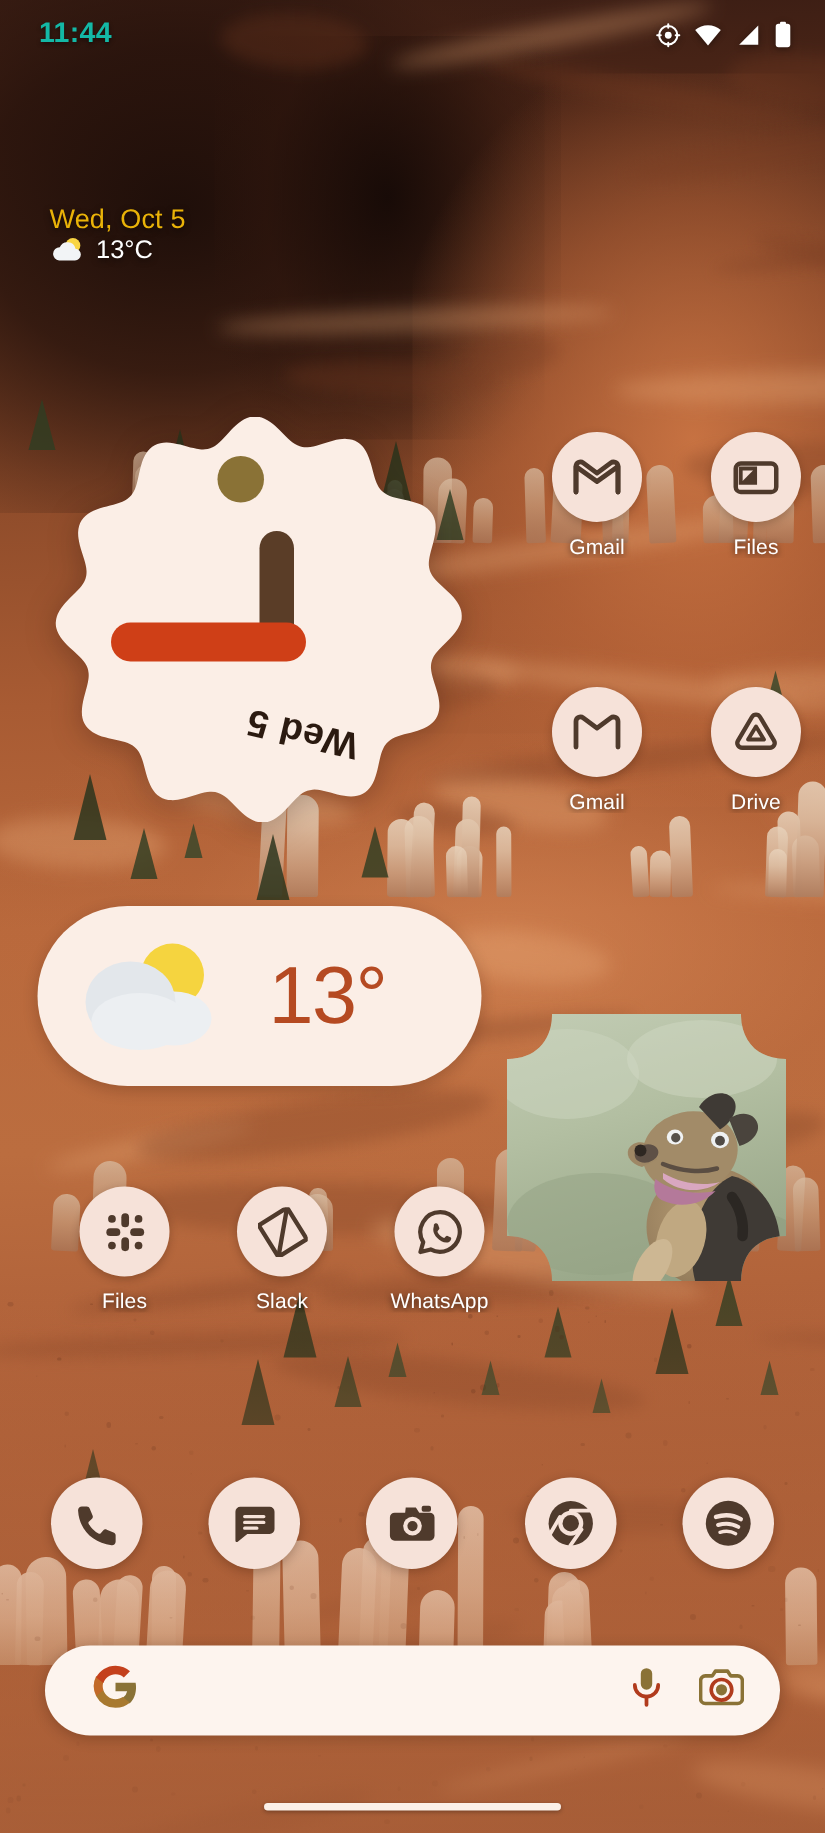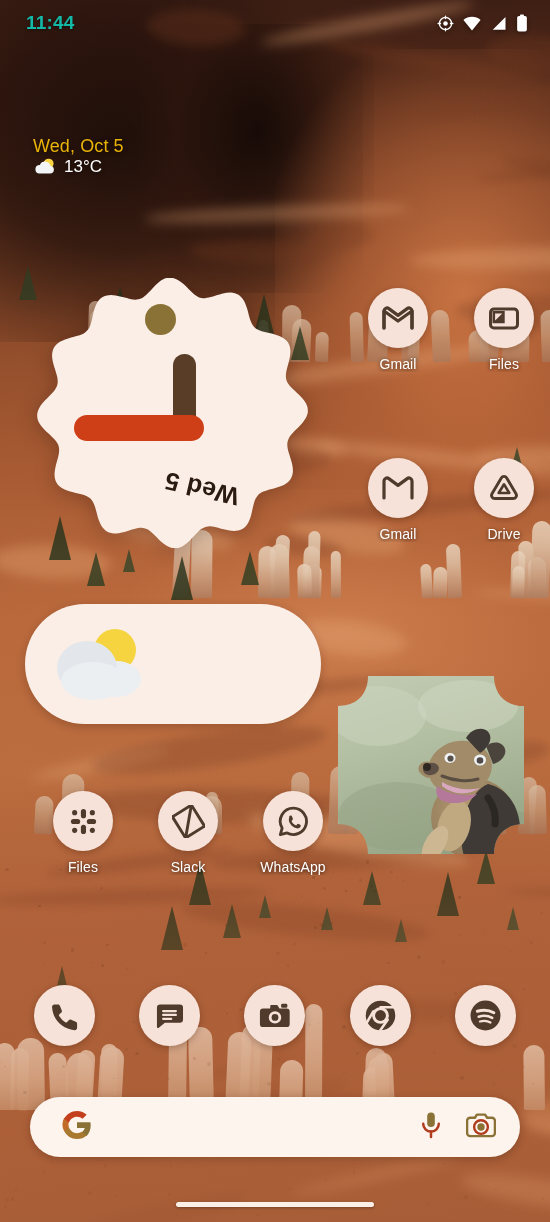--- a/index.html
+++ b/index.html
@@ -552,20 +552,21 @@
 
 <div id="weather-widget">
   <span>
     <svg width="104" height="78" viewBox="0 0 104 78">
       <circle cx="62" cy="27" r="21" fill="#f5d43f"></circle>
       <ellipse cx="63" cy="56" rx="25" ry="18" fill="#eceff2"></ellipse>
       <ellipse cx="34" cy="45" rx="30" ry="27" fill="#e3e7eb"></ellipse>
       <ellipse cx="40" cy="58" rx="32" ry="19" fill="#eceff2"></ellipse>
     </svg>
   </span>
+  <span id="weather-temp">13°</span>
 </div>
 
 <div id="photo-widget">
   <svg id="photo-clip" viewBox="0 0 186 178">
     <defs>
       <clipPath id="blobclip">
           <path id="photo-blob" d="M 30 0 H 156 C 156 18.6, 167.4 30, 186 30 V 148 C 167.4 148, 156 159.4, 156 178 H 30 C 30 159.4, 18.6 148, 0 148 V 30 C 18.6 30, 30 18.6, 30 0 Z"></path>
         </clipPath>
       <linearGradient id="grassg" x1="0" y1="0" x2="0.3" y2="1">
         <stop offset="0" stop-color="#c2ccb4"></stop>

